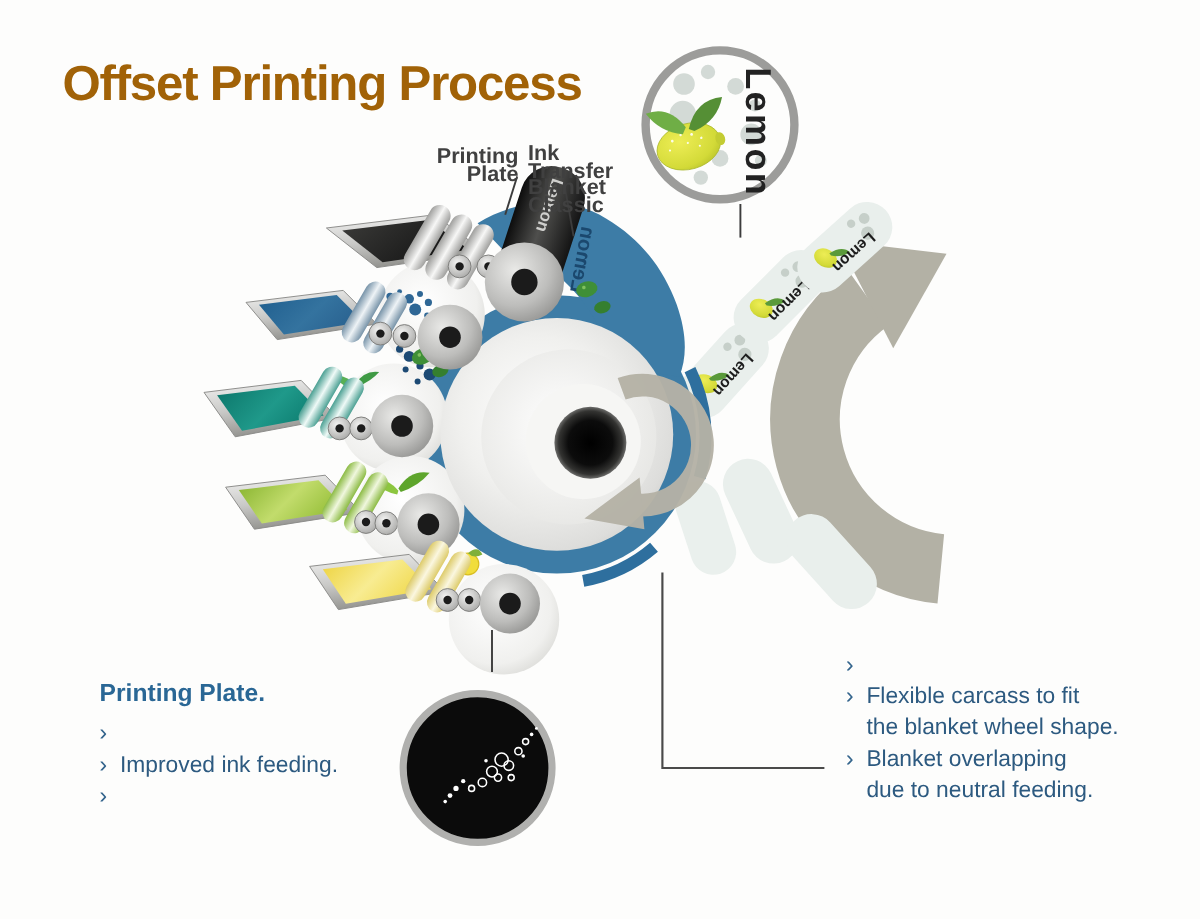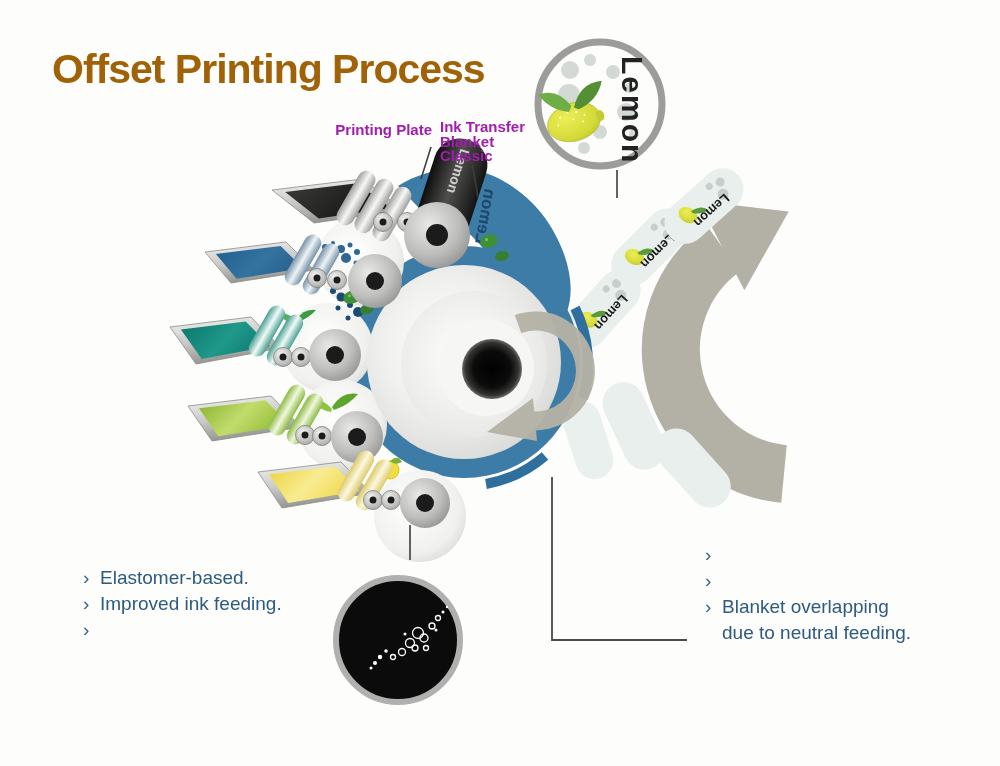--- a/index.html
+++ b/index.html
@@ -1,21 +1,21 @@
 <!DOCTYPE html>
 <html><head>
 <meta charset="utf-8">
 <style>
   html,body{margin:0;padding:0;background:#e8e8e8;}
   .stage{position:relative;width:1000px;height:766px;background:#fdfdfc;overflow:hidden;
          font-family:"Liberation Sans","DejaVu Sans",sans-serif;}
   .stage svg{position:absolute;left:0;top:0;}
   .page-title{position:absolute;left:52px;top:46px;font-size:41px;font-weight:bold;
               color:#a16207;letter-spacing:-1px;}
-  .machine-label{position:absolute;font-size:15px;font-weight:bold;color:#a21caf;line-height:14.5px;}
+  .machine-label{position:absolute;font-size:18px;font-weight:bold;color:#404040;line-height:14.5px;}
   .lbl-plate{left:328px;top:123px;width:104px;text-align:right;}
   .lbl-blanket{left:440px;top:120px;width:92px;text-align:left;}
   .callout{position:absolute;}
   .callout h2{margin:0 0 8px 0;font-size:20.5px;font-weight:bold;color:#2a6795;line-height:26px;}
   .callout ul{list-style:none;margin:0;padding:0;}
   .callout li{display:flex;font-size:19px;color:#2d5a80;line-height:26px;}
   .callout .chev{flex:0 0 17px;color:#33648c;}
   .callout .btxt{white-space:pre-line;}
   .co-left{left:83px;top:565px;width:240px;}
   .co-right{left:705px;top:542px;width:250px;}
@@ -407,42 +407,44 @@
   </g>
   <polyline points="552,477 552,640 687,640" fill="none" stroke="#4a4a4a" stroke-width="1.8"></polyline>
 </svg>
 
   <div class="page-title">Offset Printing Process</div>
 
   <div class="machine-label lbl-plate">Printing Plate</div>
   <div class="machine-label lbl-blanket">Ink Transfer Blanket Classic</div>
 
   <div class="callout co-left">
+    <h2>Printing Plate.</h2>
     <ul>
       <li>
         <span class="chev">›</span>
-        <span class="btxt">Elastomer-based.</span>
       </li>
       <li>
         <span class="chev">›</span>
         <span class="btxt">Improved ink feeding.</span>
       </li>
       <li>
         <span class="chev">›</span>
       </li>
     </ul>
   </div>
 
   <div class="callout co-right">
     <ul>
       <li>
         <span class="chev">›</span>
       </li>
       <li>
         <span class="chev">›</span>
+        <span class="btxt">Flexible carcass to fit
+the blanket wheel shape.</span>
       </li>
       <li>
         <span class="chev">›</span>
         <span class="btxt">Blanket overlapping
 due to neutral feeding.</span>
       </li>
     </ul>
   </div>
 
 </div>

